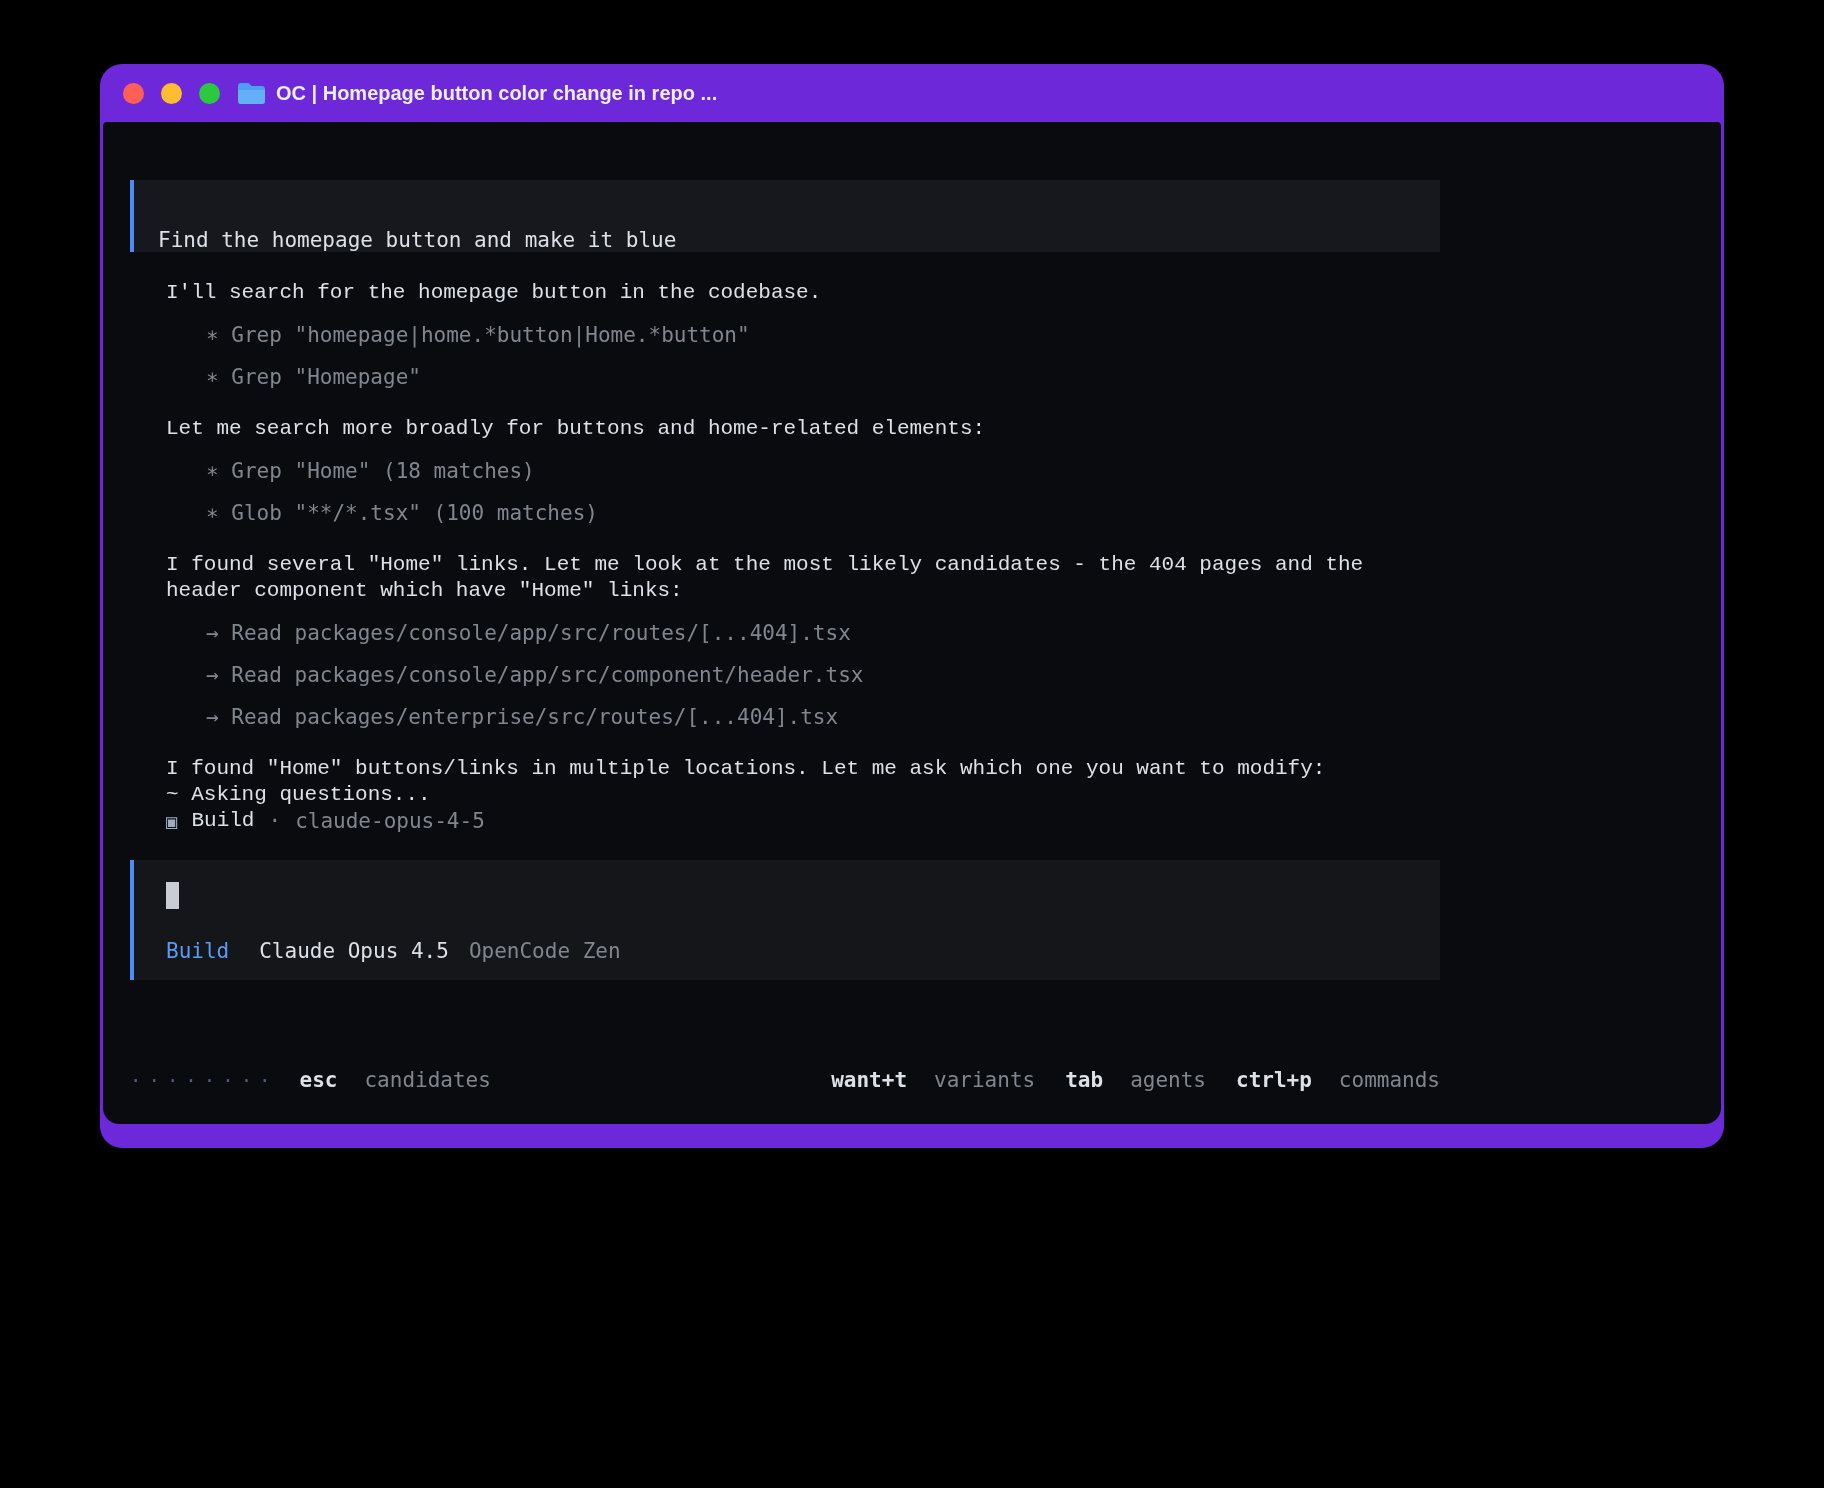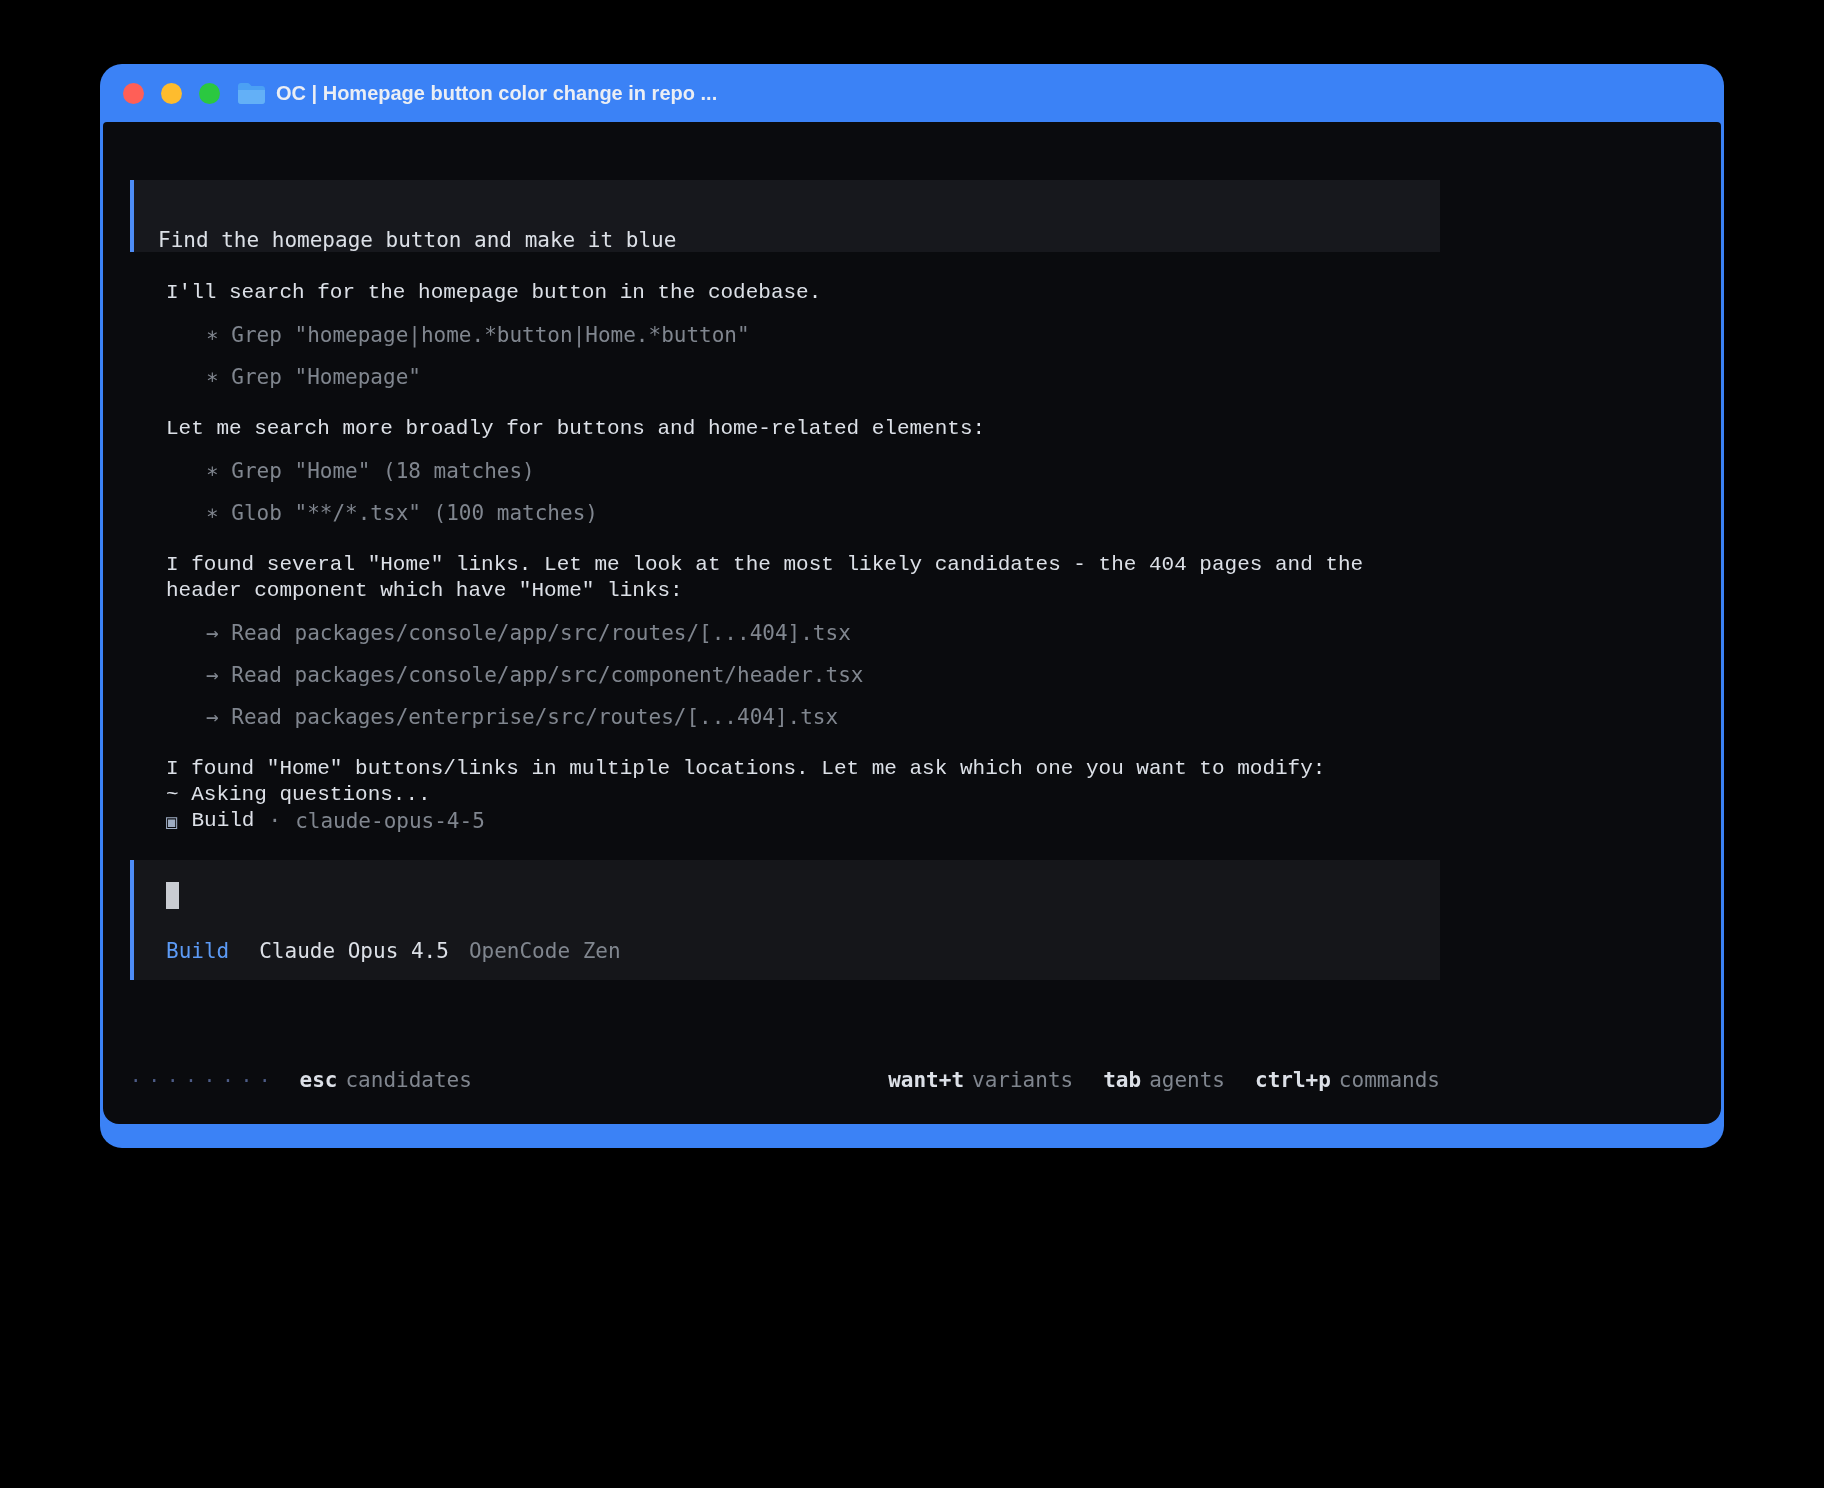--- a/index.html
+++ b/index.html
@@ -8,21 +8,21 @@
     width:1824px; height:1488px;
     background:#000000;
     position:relative;
     font-family:"DejaVu Sans Mono", monospace;
   }
 
   
   .window {
     position:absolute; left:100px; top:64px;
     width:1624px; height:1084px;
-    background:#3b82f6;
+    background:#6d28d9;
     border-radius:22px;
     padding:0 3px 12px 3px;
   }
   .titlebar {
     height:58px;
     display:flex; align-items:center;
     padding-left:20px;
   }
   .lights { display:flex; gap:17px; align-items:center; }
   .light { width:21px; height:21px; border-radius:50%; }
@@ -111,21 +111,21 @@
 
   
   .statusbar {
     position:absolute; left:27px; bottom:31px; width:1310px;
     display:flex; justify-content:space-between; align-items:center;
     font-size:21px; line-height:26px;
   }
   .sleft { display:flex; align-items:center; gap:22px; }
   .dots { color:#4e5d88; letter-spacing:7px; font-size:19px; }
   .sright { display:flex; align-items:center; gap:30px; }
-  .hint { display:inline-flex; gap:8px; white-space:nowrap;text-align:center; }
+  .hint { display:inline-flex; gap:27px; white-space:nowrap;text-align:center; }
   .hint .key { font-weight:700; color:#dce0e7; }
   .hint .lbl { color:#80868f; }
 </style>
 </head>
 <body>
 
 <div class="window">
   <div class="titlebar">
     <div class="lights">
       <span class="light red"></span>

